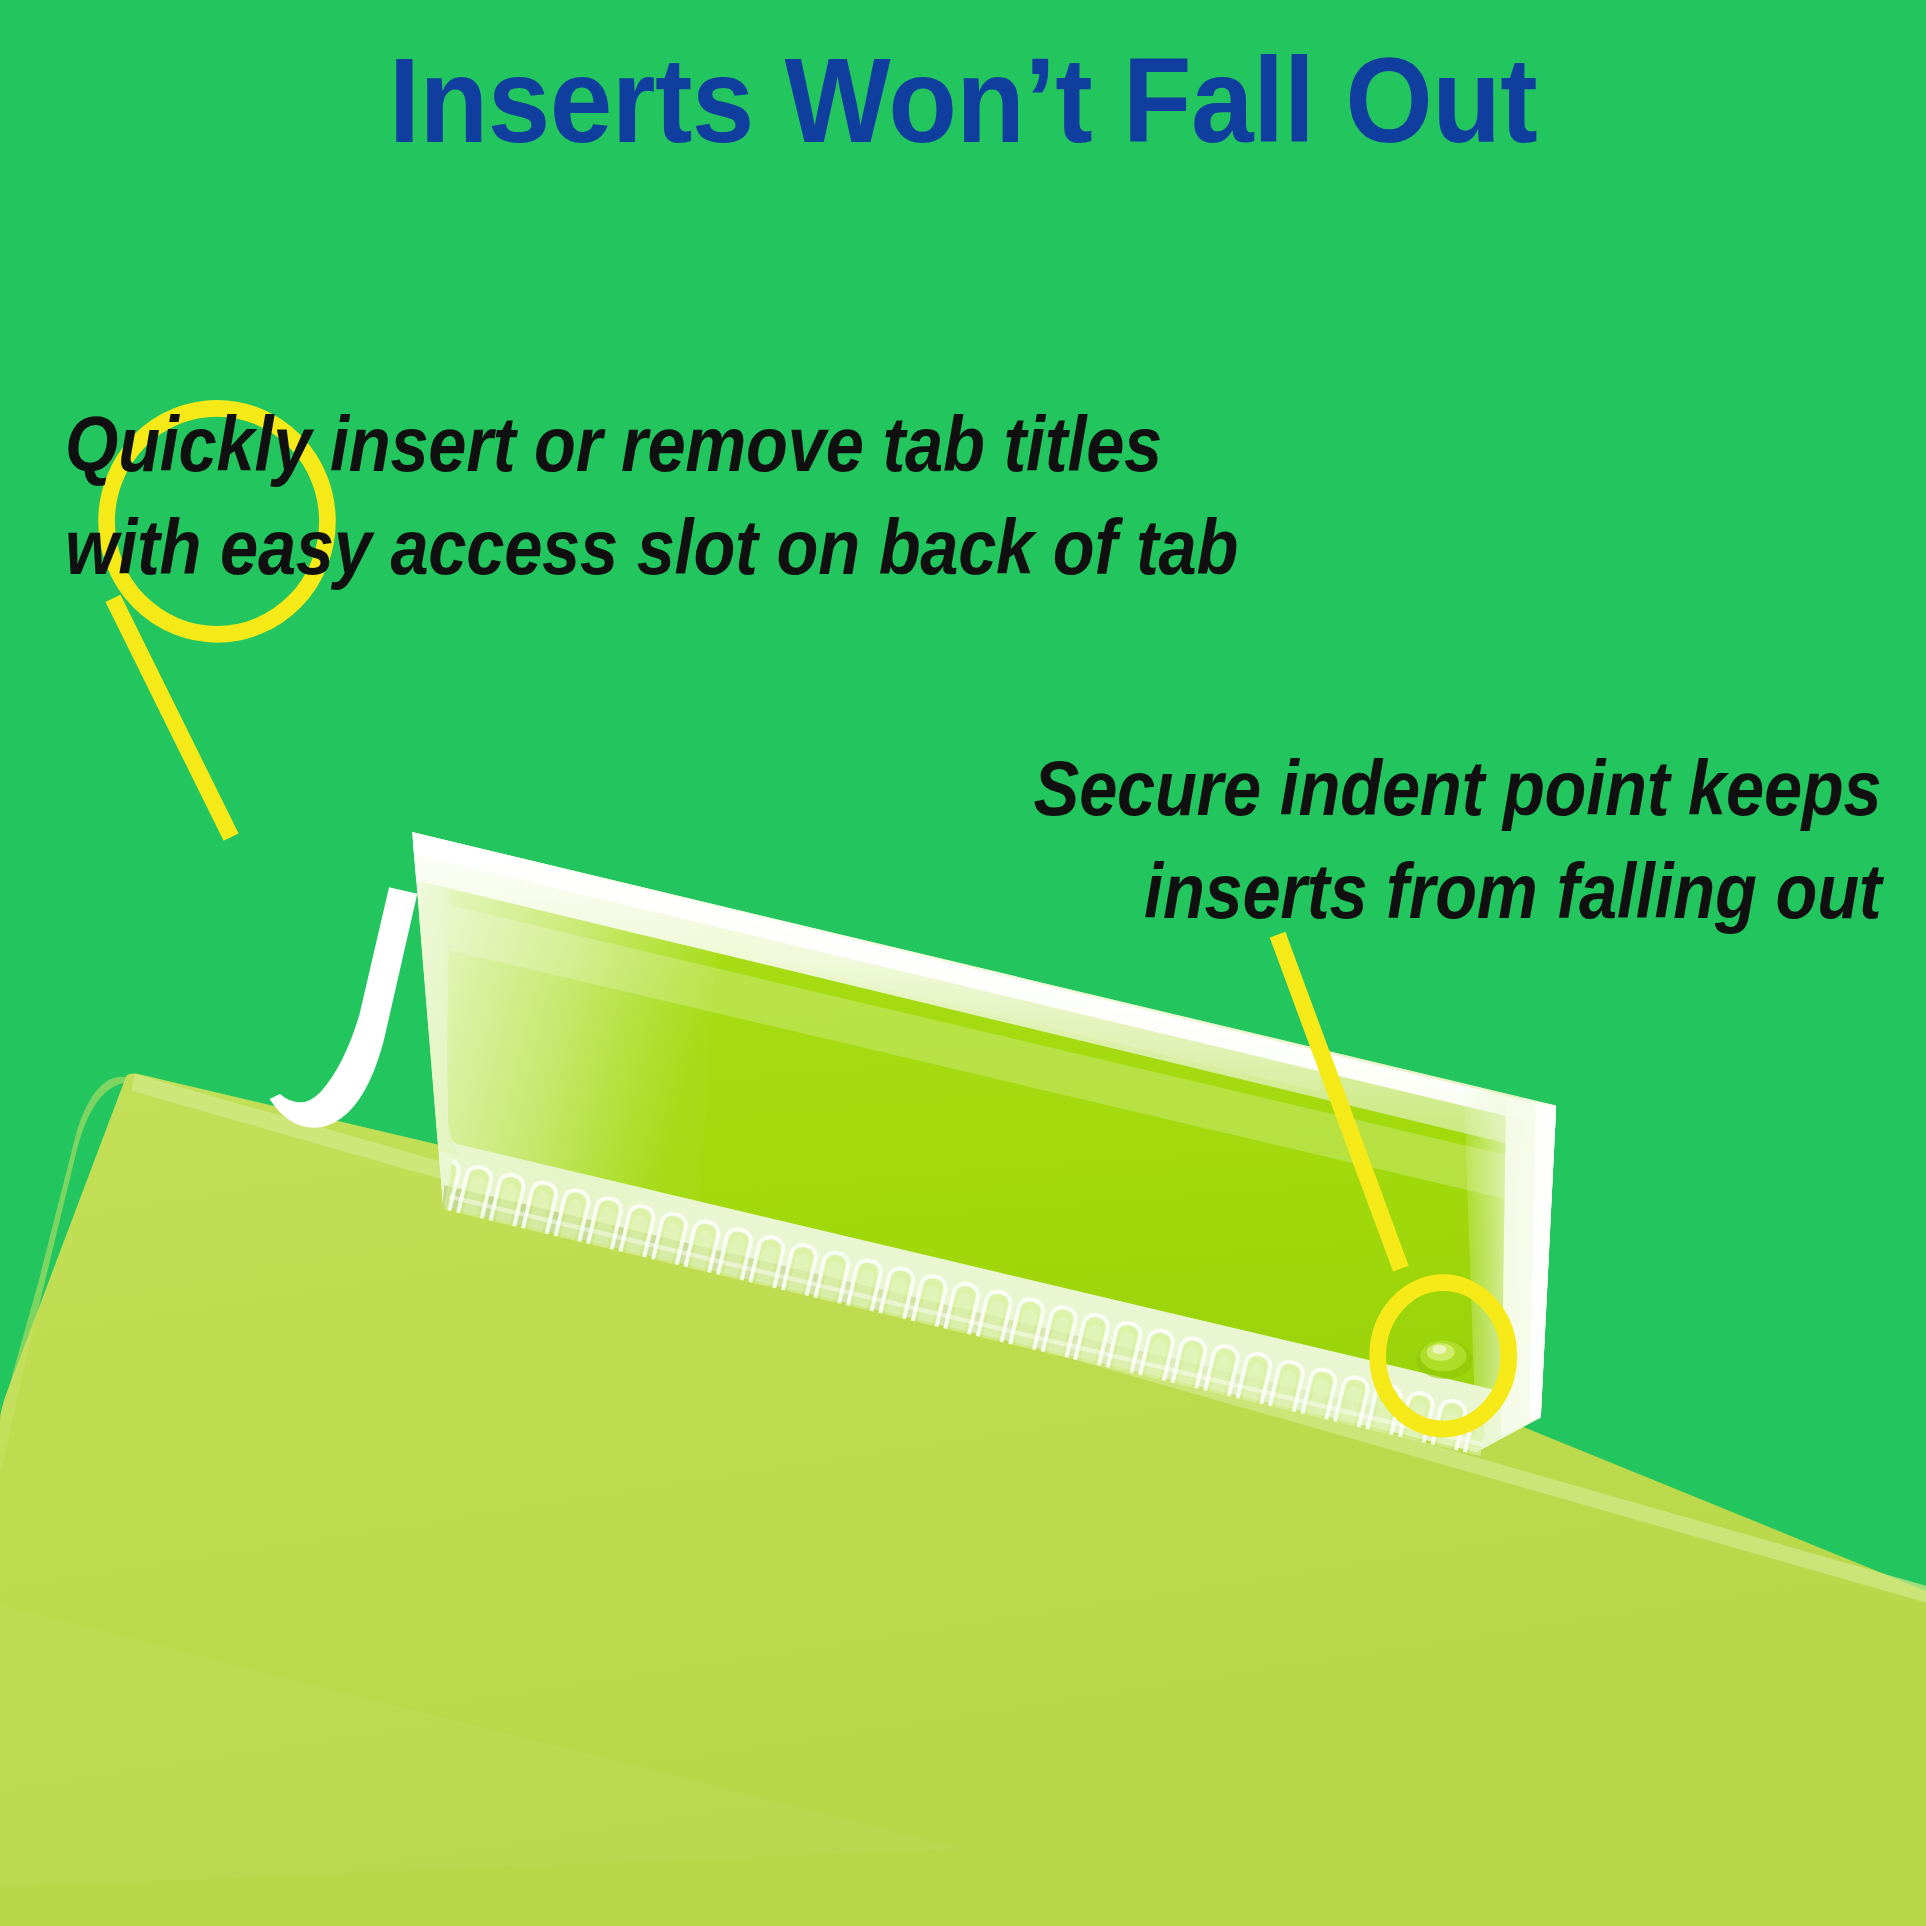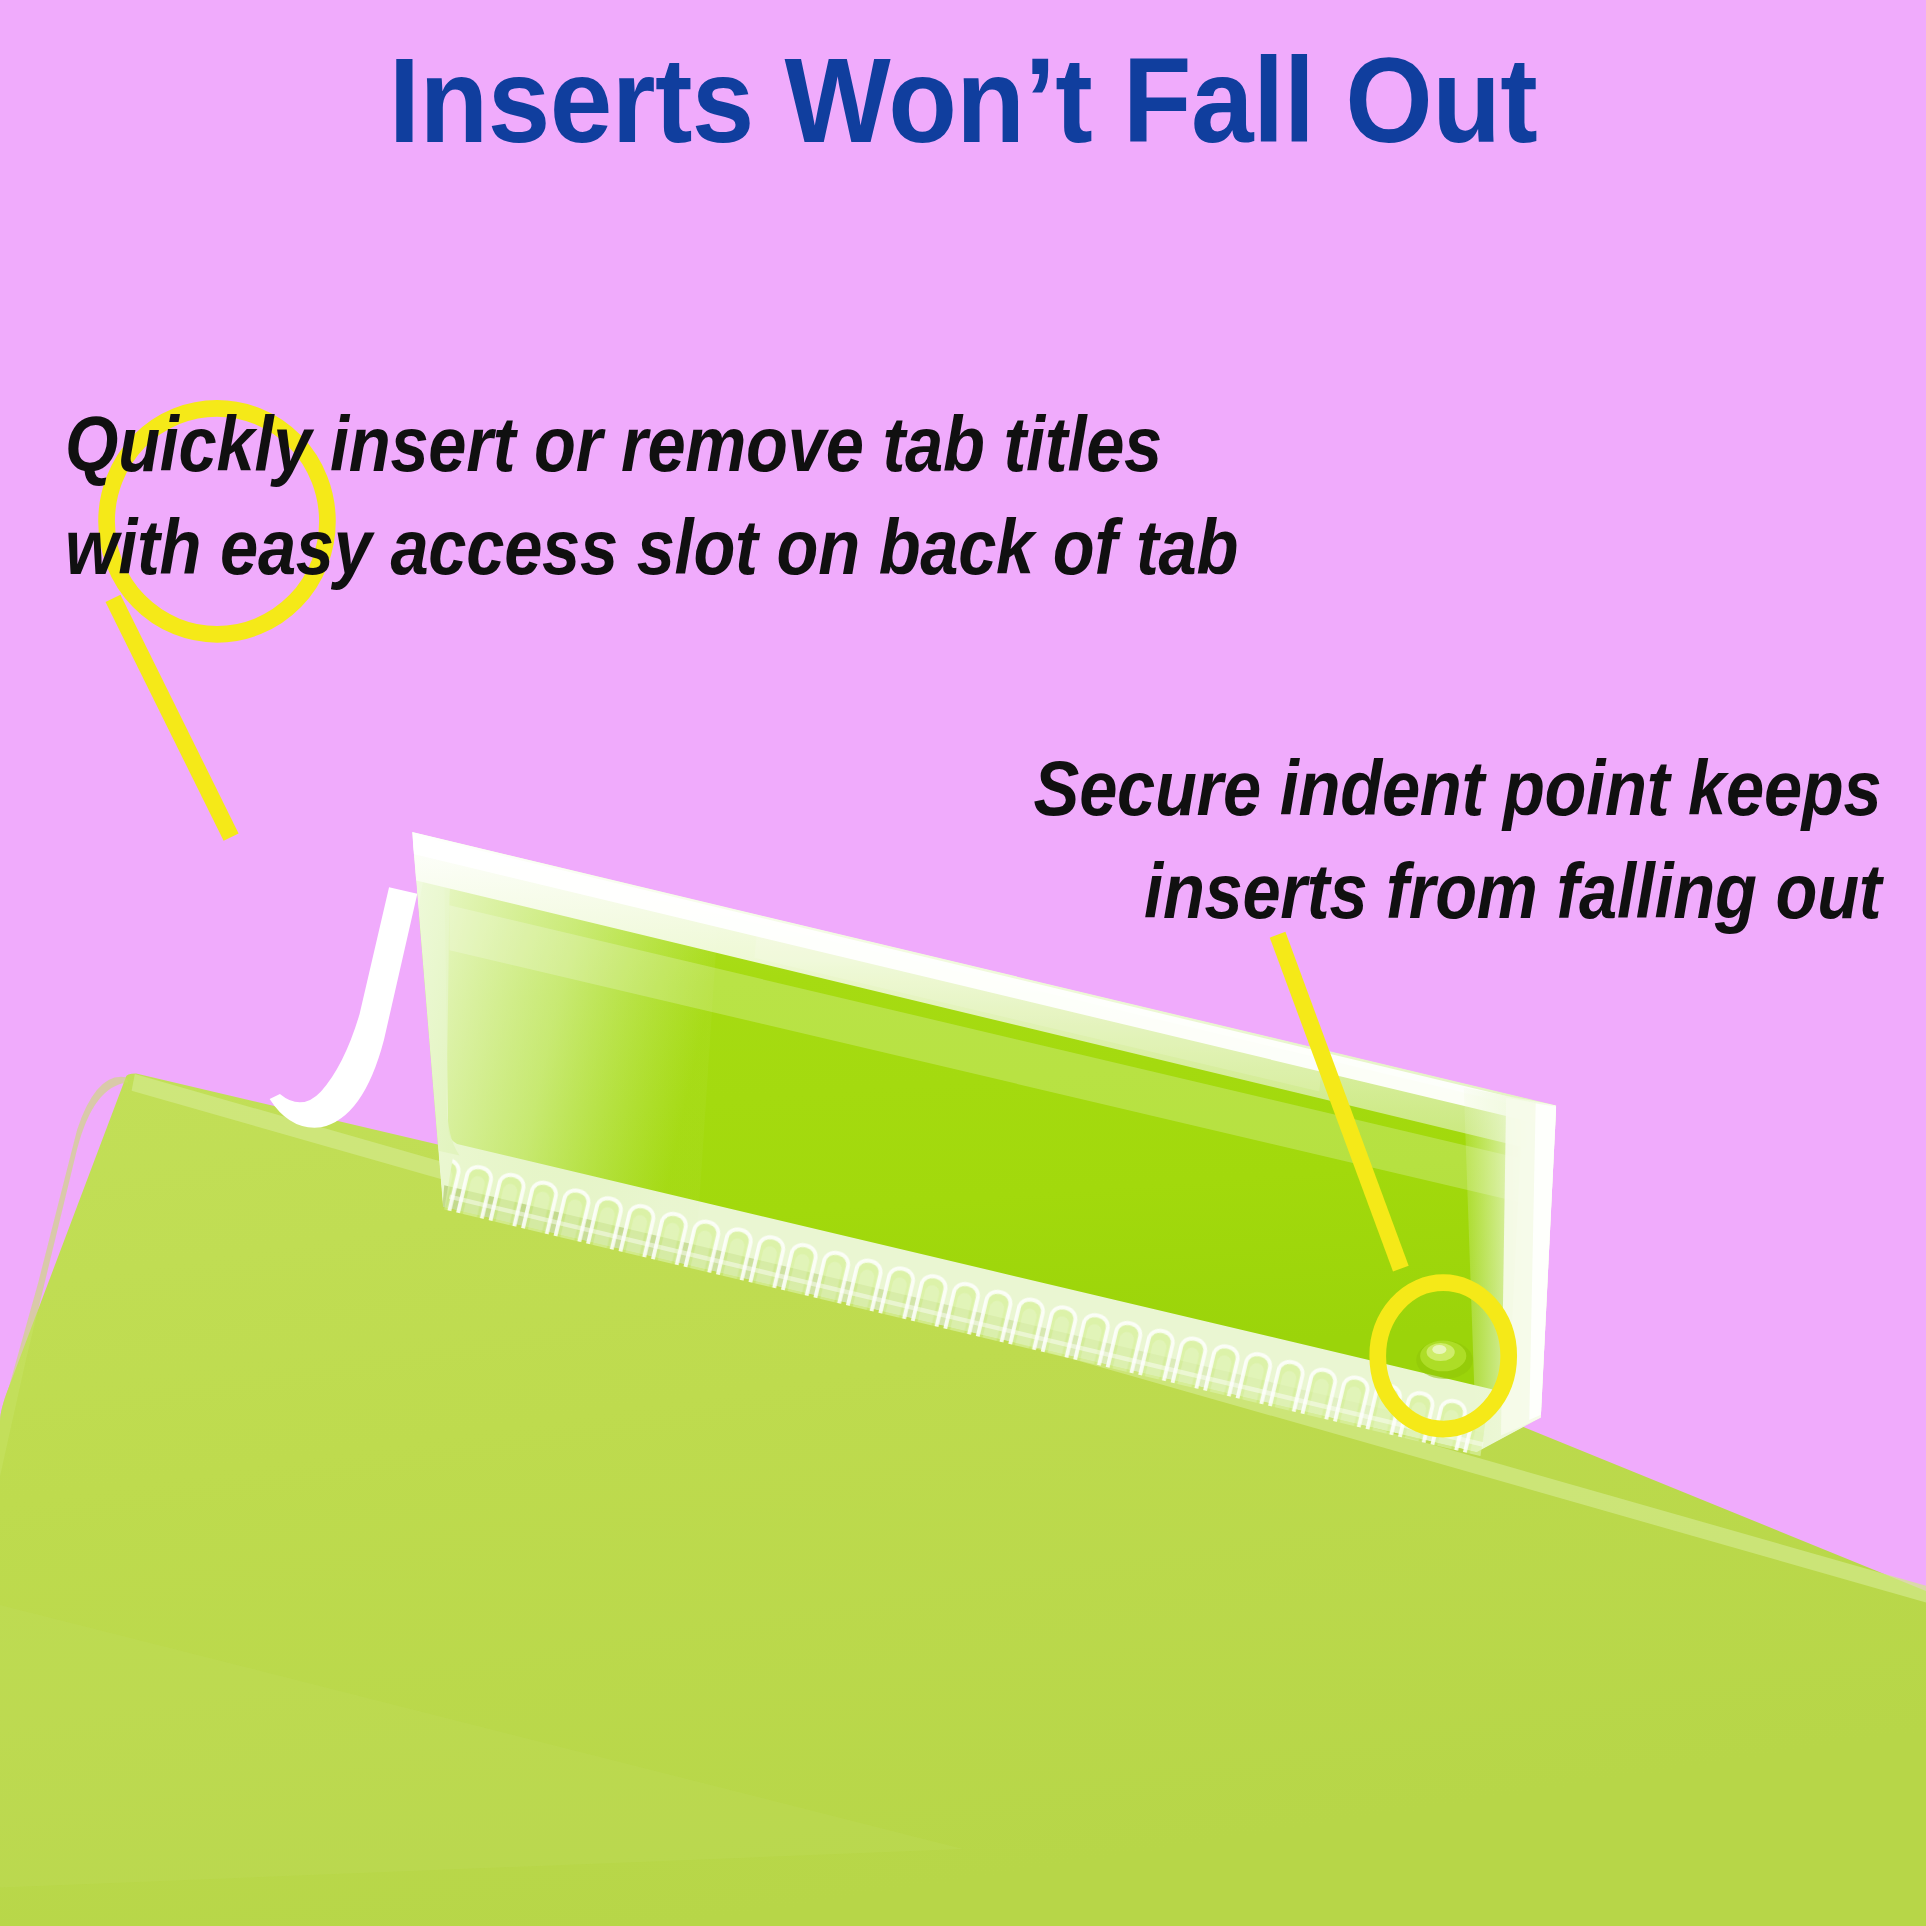--- a/index.html
+++ b/index.html
@@ -15,21 +15,21 @@
     overflow: hidden;
     font-family: "Liberation Sans", "DejaVu Sans", sans-serif;
     -webkit-font-smoothing: antialiased;
   }
 
   #stage {
     position: absolute;
     left: 0; top: 0;
     width: 1926px;
     height: 1926px;
-    background: #f0abfc;
+    background: #22c55e;
   }
 
   
   .headline {
     position: absolute;
     left: 0;
     top: 40px;
     width: 1926px;
     text-align: center;
     color: #103E9E;

